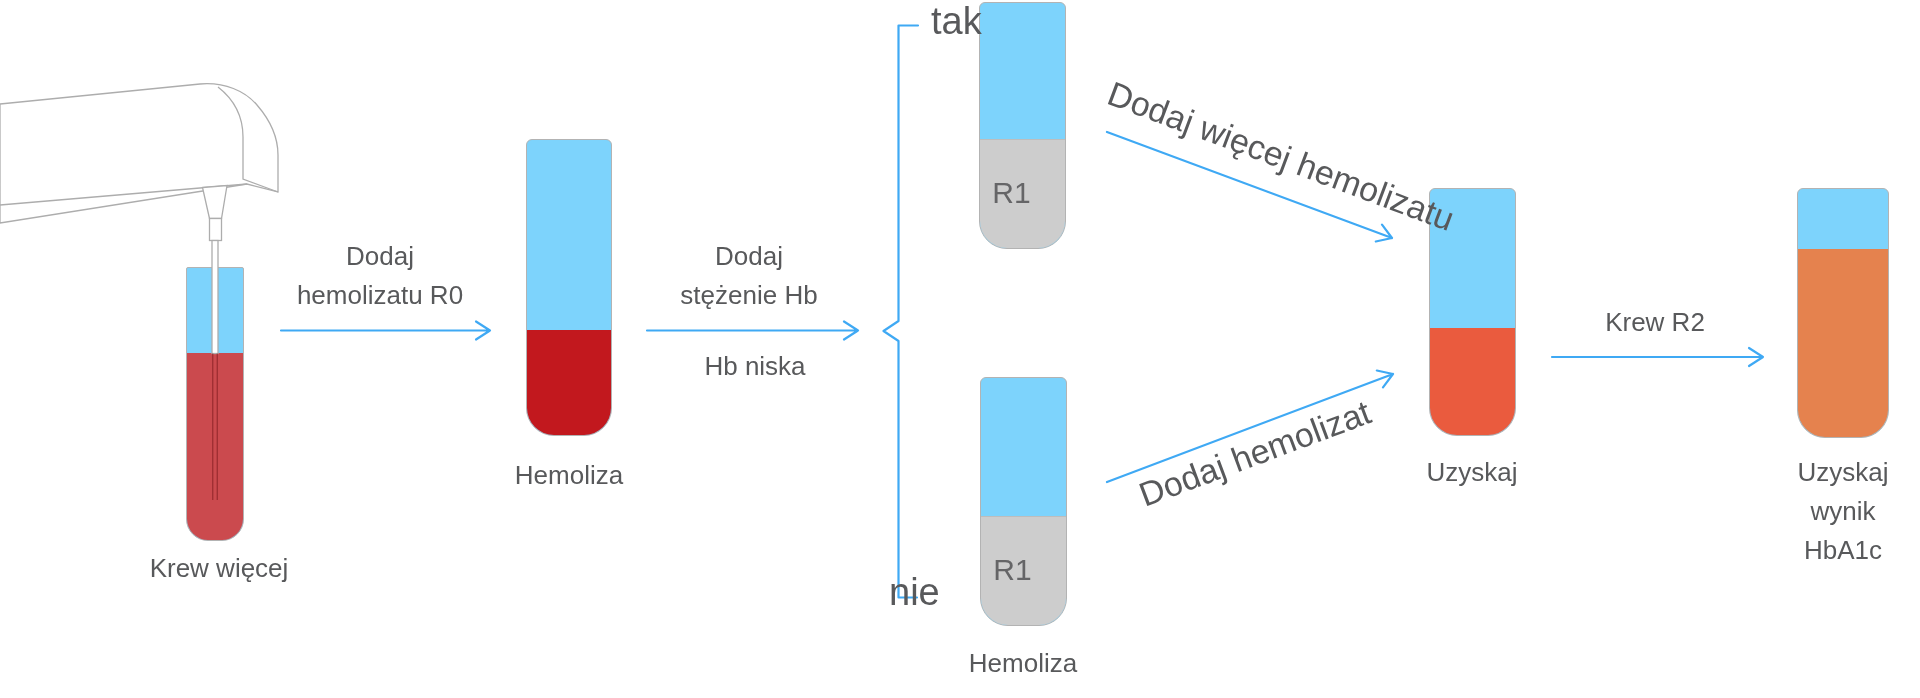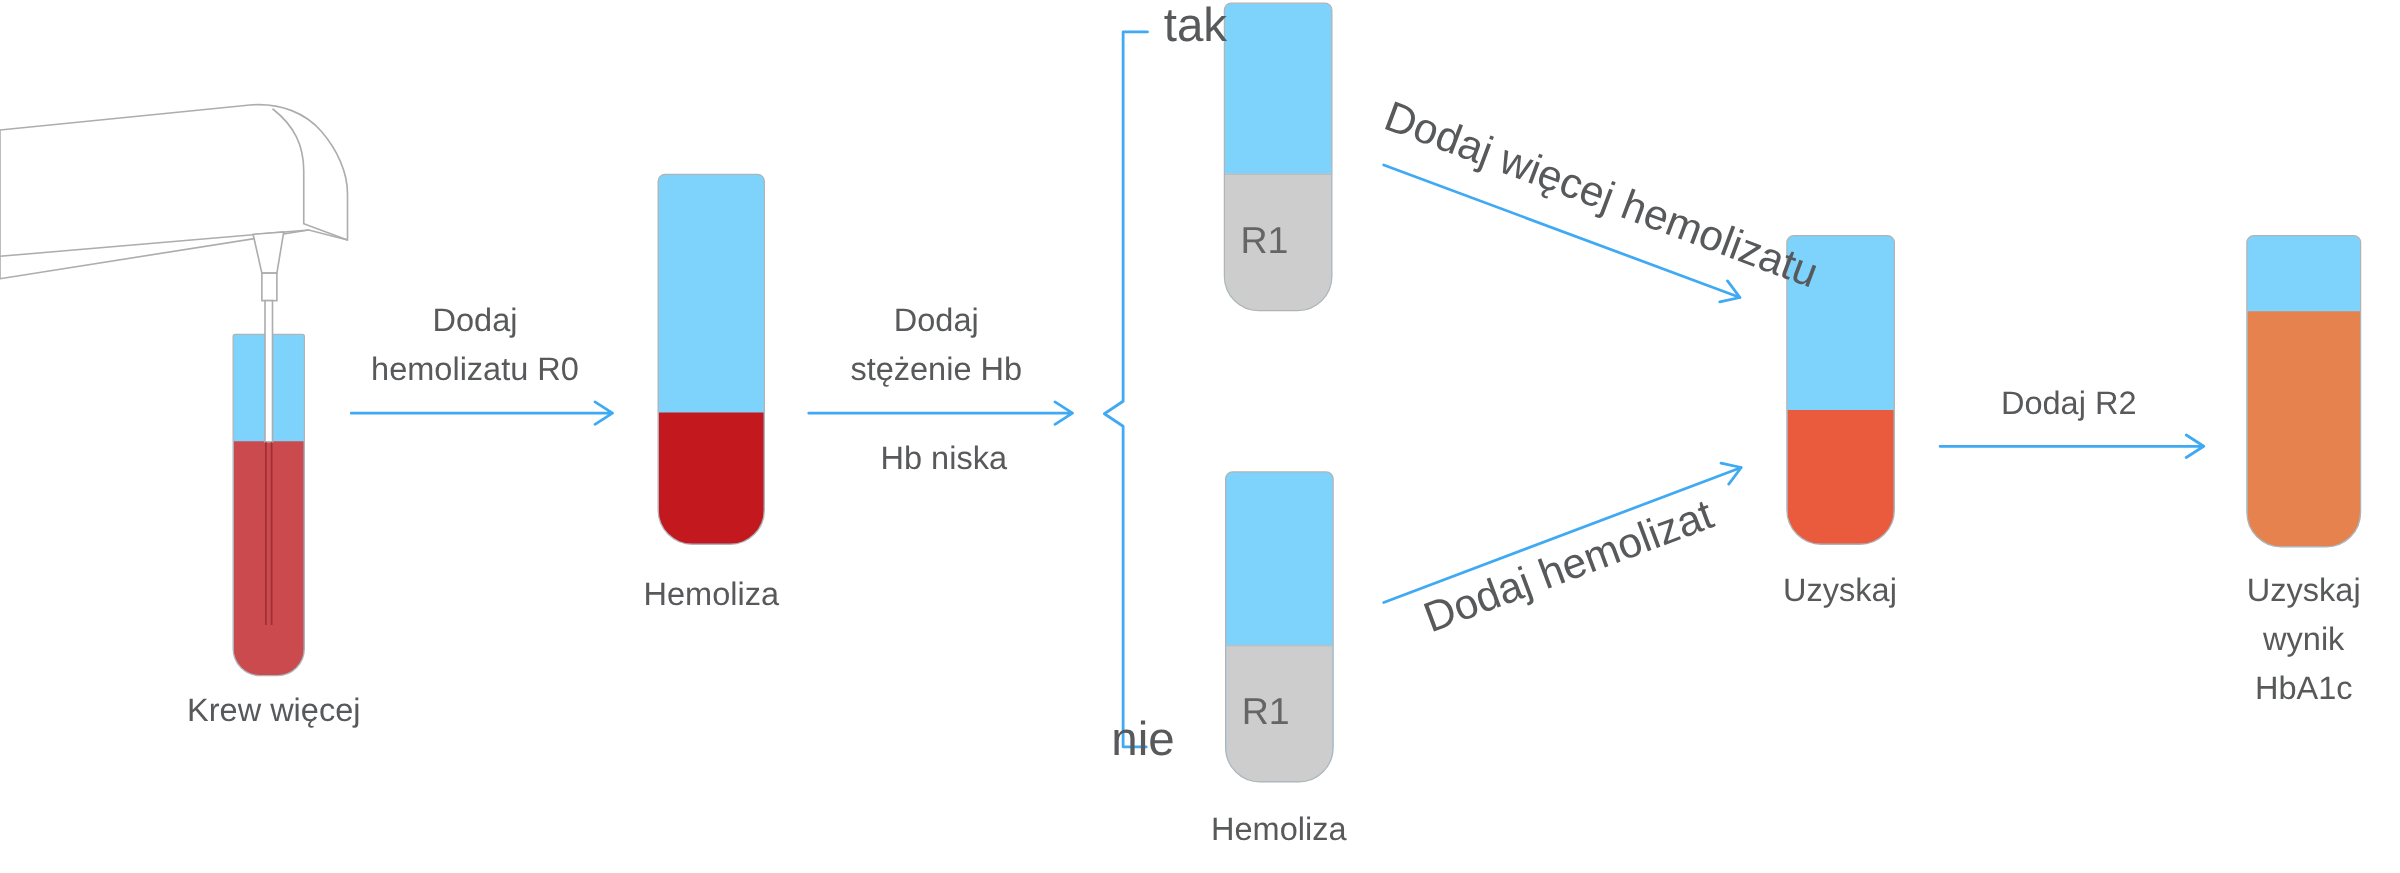--- a/index.html
+++ b/index.html
@@ -116,21 +116,21 @@
   <div class="rot rot-down" style="left:1116px;top:74px;">Dodaj więcej hemolizatu</div>
 
   <div class="rot rot-up" style="left:1134px;top:478px;">Dodaj hemolizat</div>
 
   <div class="lbl" style="left:923px;top:644px;width:200px;">Hemoliza</div>
 
   <div class="lbl" style="left:1372px;top:453px;width:200px;">
     <div>Uzyskaj</div>
   </div>
 
-  <div class="lbl" style="left:1555px;top:303px;width:200px;">Dodaj R2</div>
+  <div class="lbl" style="left:1555px;top:303px;width:200px;">Krew R2</div>
 
   <div class="lbl" style="left:1743px;top:453px;width:200px;">
     <div>Uzyskaj</div>
     <div>wynik</div>
     <div>HbA1c</div>
   </div>
 
 </div>
 
 </body></html>

